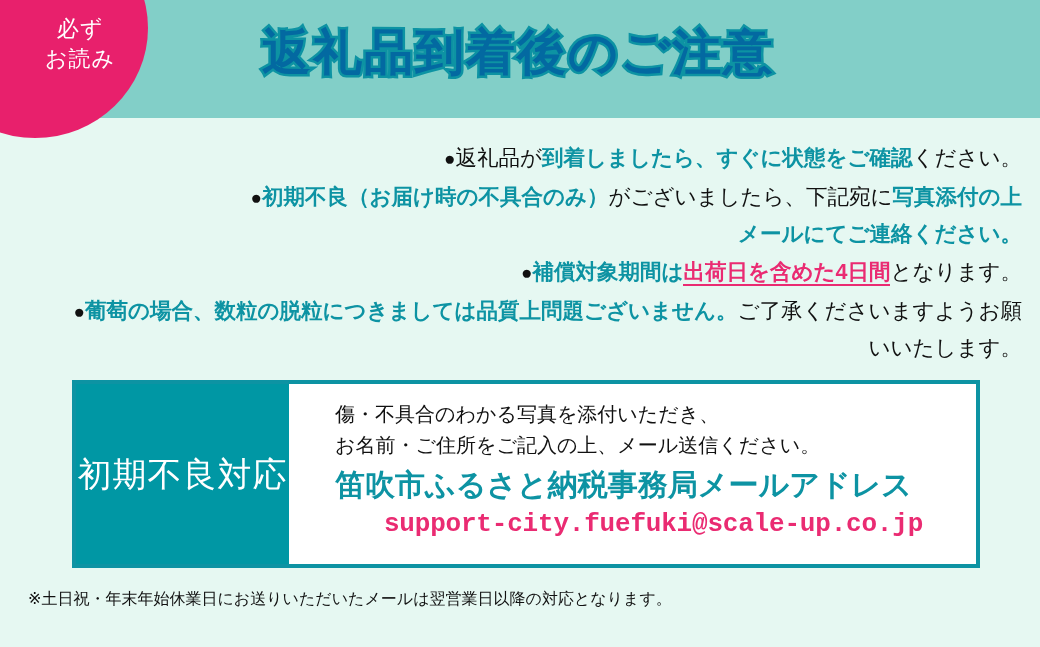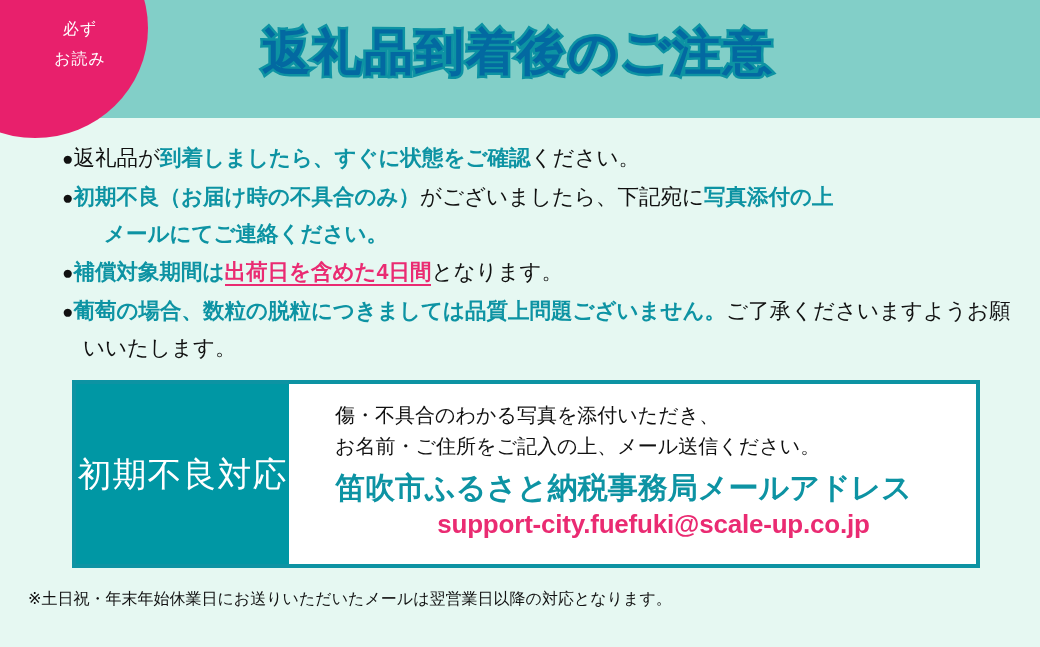--- a/index.html
+++ b/index.html
@@ -40,41 +40,42 @@
     border-radius: 50%;
     background: #e8206c;
     z-index: 5;
   }
   .badge-text {
     position: absolute;
     left: 10px; top: 14px;
     width: 140px;
     text-align: center;
     color: #ffffff;
-    font-size: 16px;
+    font-size: 22px;
     line-height: 30px;
     z-index: 6;
     letter-spacing: 1px;
   }
   .badge-text div { white-space: nowrap; }
 
   
   .bullets {
     position: absolute;
     left: 62px; top: 140px;
     width: 960px;
   }
   .bullet-row {
     font-size: 21.5px;
     line-height: 36px;
     color: #111111;
     text-indent: -21px;
     padding-left: 21px;
     margin-bottom: 2px;
     letter-spacing: 0px;
+    text-align: right;
   }
   .dot { color: #111111; font-size: 19px; }
   .tl { color: #0d93a3; font-weight: bold; }
   .blk { color: #111111; }
   .pk {
     color: #ea2b72;
     font-weight: bold;
     border-bottom: 2px solid #ea2b72;
   }
 
@@ -98,20 +99,21 @@
     justify-content: center;
     font-size: 34px;
     line-height: 44px;
     letter-spacing: 1px;
     flex: none;
   }
   .contact-label div { white-space: nowrap; }
   .contact-body {
     flex: 1;
     padding: 16px 4px 0 46px;
+    font-family: Liberation Mono, monospace;
   }
   .cb-line {
     font-size: 20px;
     line-height: 31px;
     color: #111111;
     white-space: nowrap;
   }
   .cb-office {
     margin-top: 9px;
     font-size: 30px;

